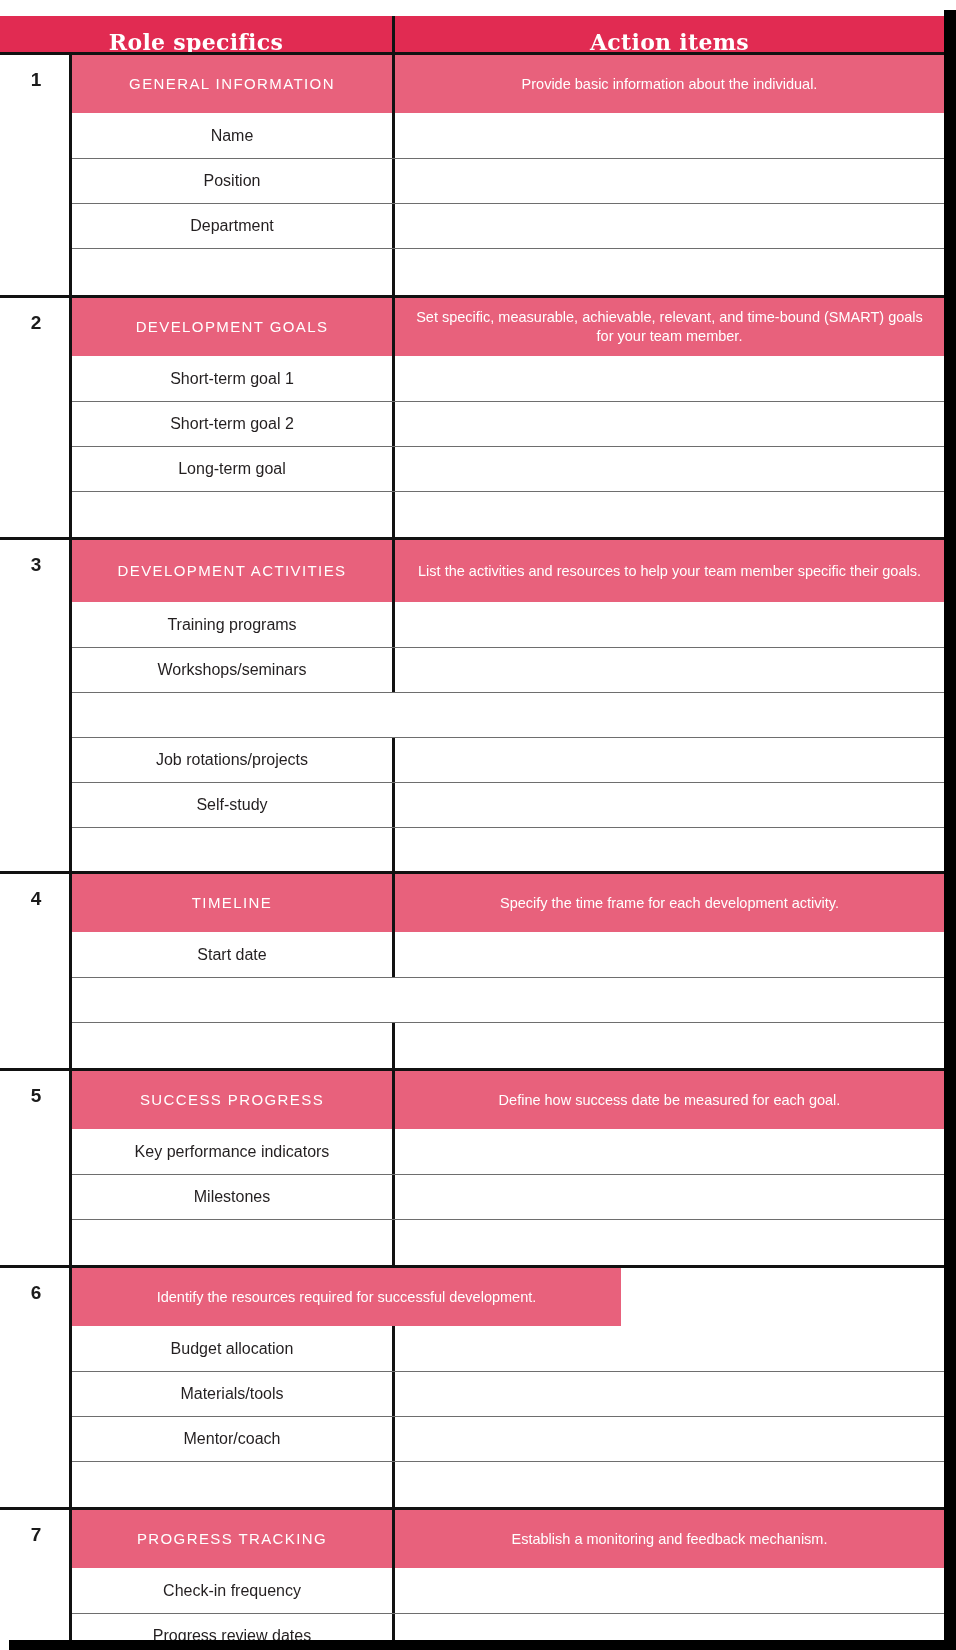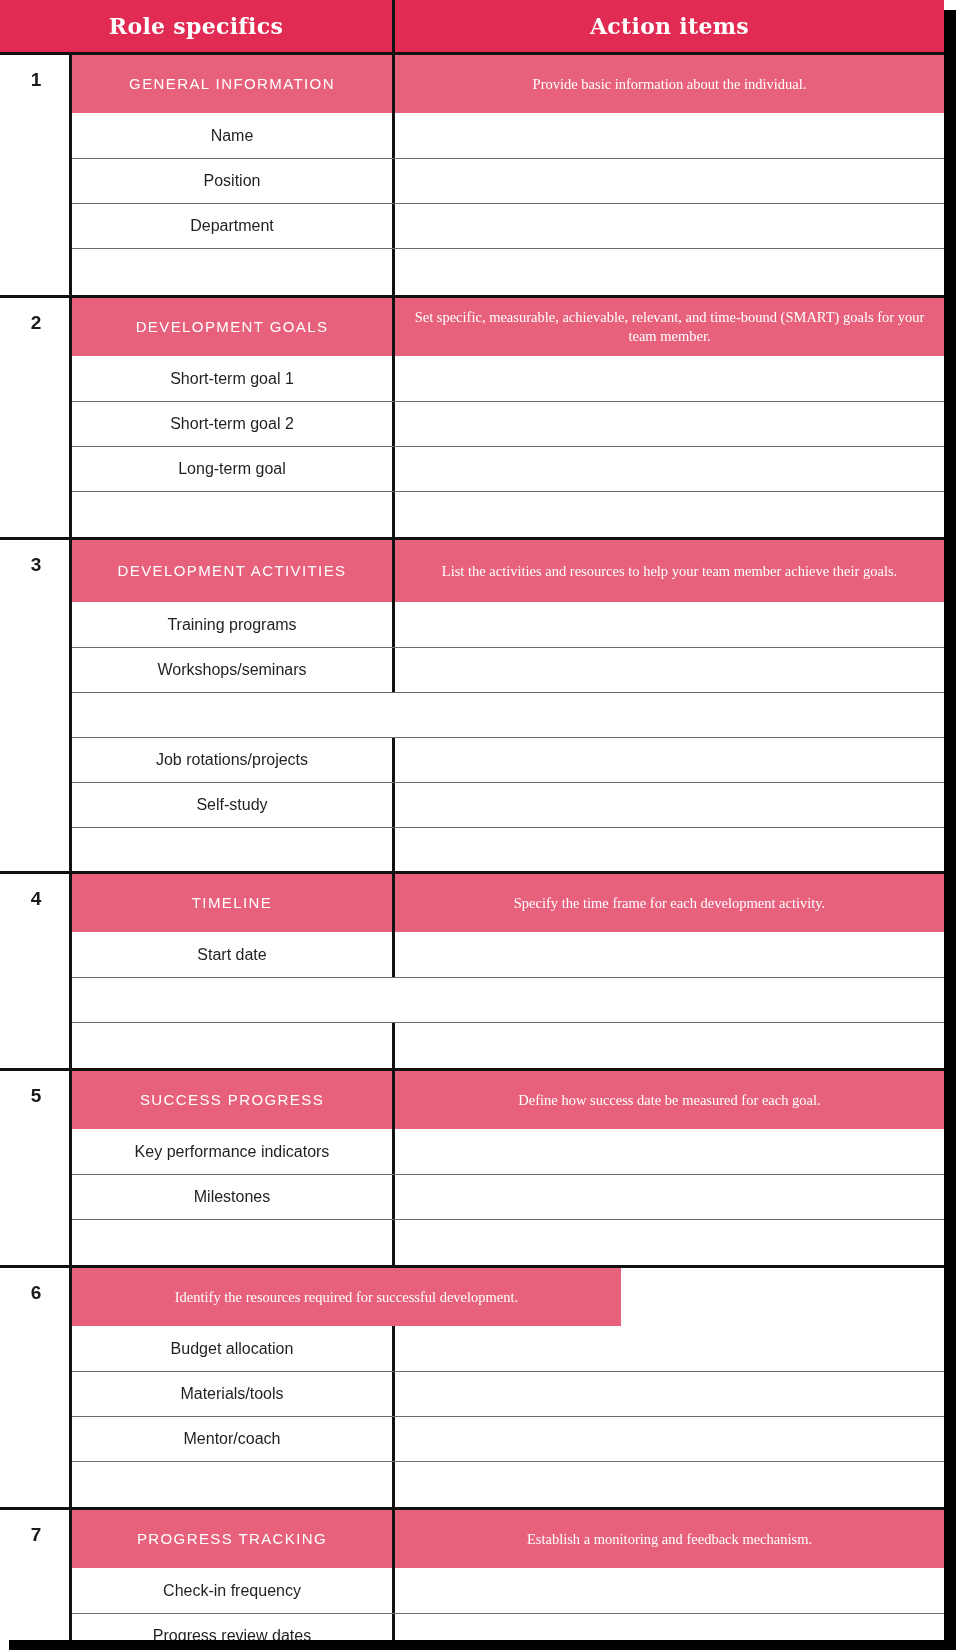--- a/index.html
+++ b/index.html
@@ -19,21 +19,21 @@
     width: 956px;
     height: 1650px;
     box-sizing: border-box;
     overflow: hidden;
   }
 
   
   .title-bar {
     position: absolute;
     left: 0;
-    top: 0;
+    top: 16px;
     width: 944px;
     height: 52px;
     display: flex;
     background: #ffffff;
   }
   .title-cell {
     background: #E12B52;
     color: #ffffff;
     font-family: "DejaVu Serif", serif;
     font-weight: bold;
@@ -110,21 +110,20 @@
   }
   .cell-right {
     width: 549px;
     flex: 0 0 549px;
     box-sizing: border-box;
     display: flex;
     align-items: center;
     justify-content: center;
     text-align: center;
     padding: 0 12px;
-    font-family: Liberation Serif, serif;
   }
 
   
   .row.head { height: 58px; }
   .row.head .cell-left,
   .row.head .cell-right {
     background: #E8617C;
     color: #ffffff;
   }
   .row.head .cell-left {
@@ -260,21 +259,21 @@
           </div>
         </div>
       </div>
       <div class="section">
         <div class="num-col">
           <div class="num">3</div>
         </div>
         <div class="rows-col">
           <div class="row head tall">
             <div class="cell-left">DEVELOPMENT ACTIVITIES</div>
-            <div class="cell-right">List the activities and resources to help your team member achieve their goals.</div>
+            <div class="cell-right">List the activities and resources to help your team member specific their goals.</div>
           </div>
           <div class="row field first">
             <div class="cell-left">Training programs</div>
             <div class="cell-right"></div>
           </div>
           <div class="row field">
             <div class="cell-left">Workshops/seminars</div>
             <div class="cell-right"></div>
           </div>
           <div class="row field">

